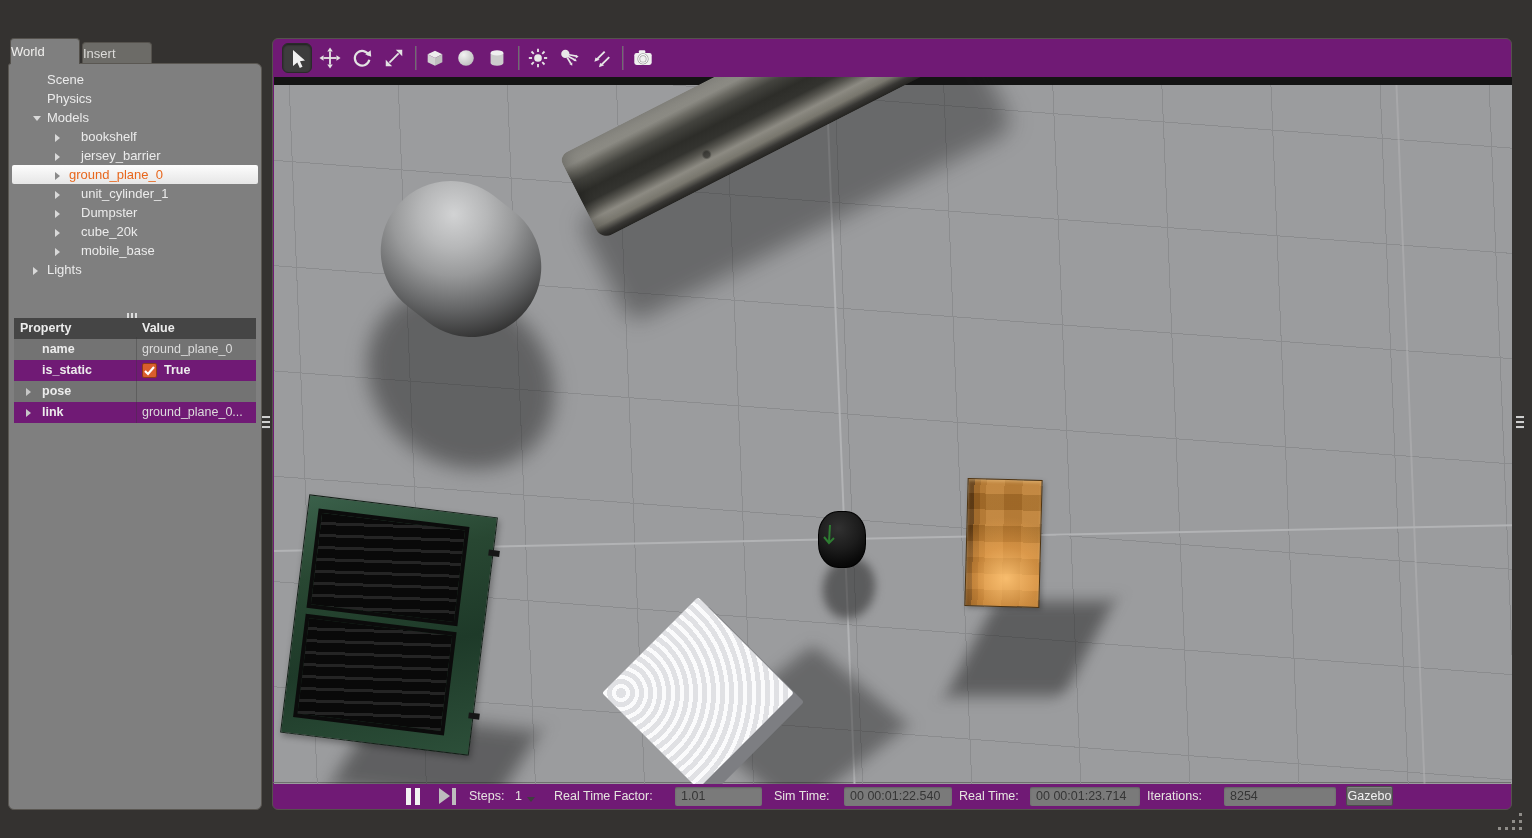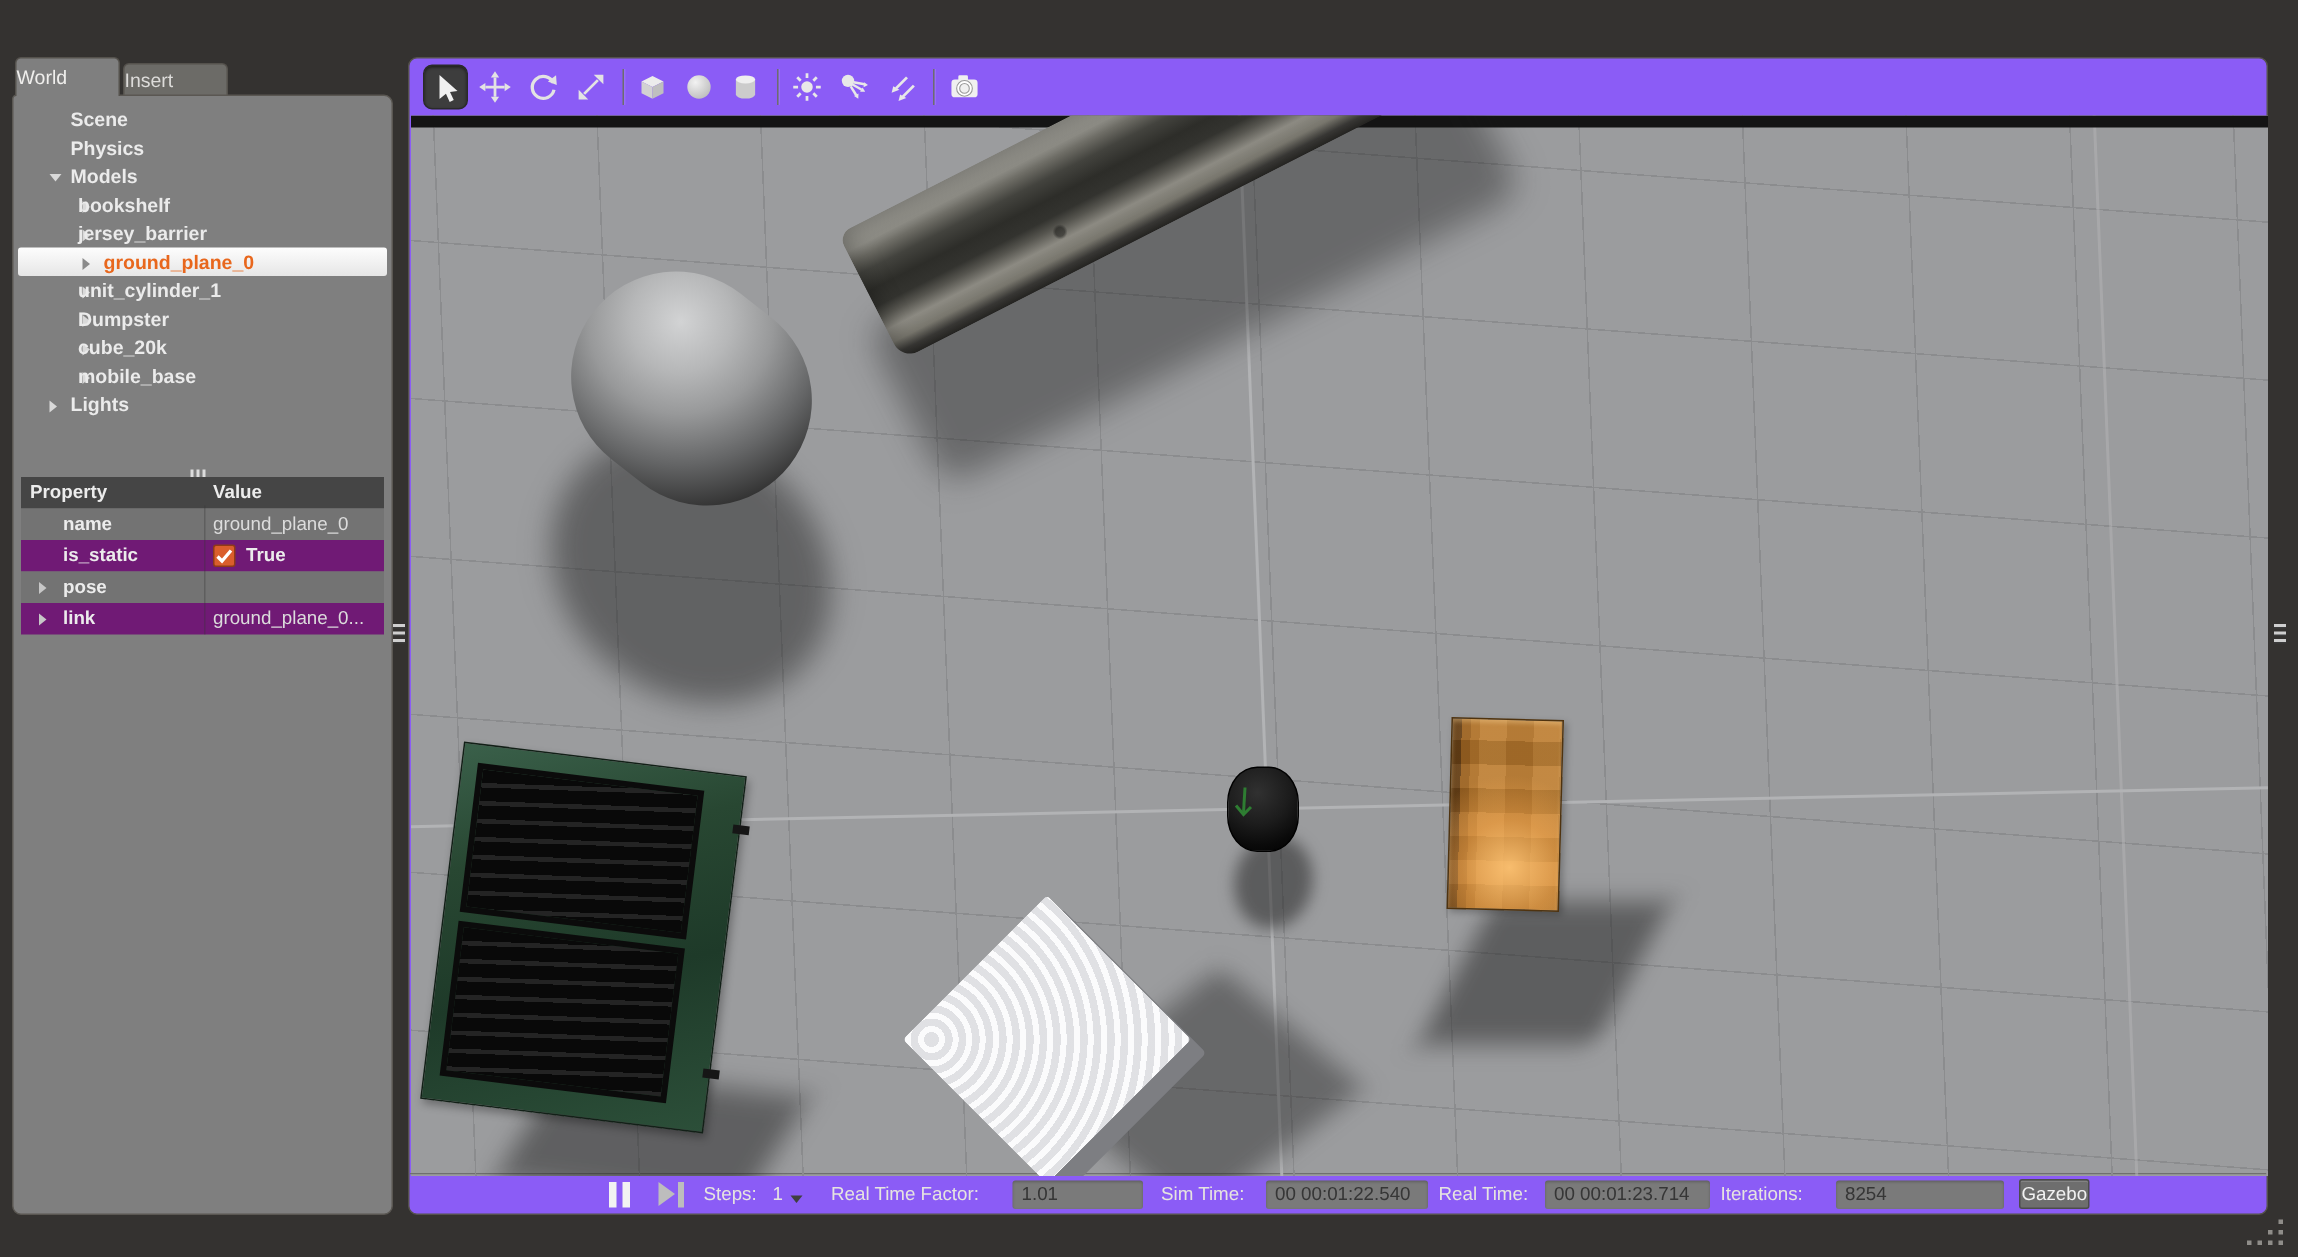--- a/index.html
+++ b/index.html
@@ -24,23 +24,23 @@
   
   .tabs{position:absolute;left:8px;top:38px;height:26px;}
   .tab{position:absolute;top:0;height:26px;border:1px solid #55524d;border-bottom:none;
     border-radius:4px 4px 0 0;font-size:13px;color:#f0efed;line-height:25px;}
   .tab.active{left:2px;width:70px;background:#7f7f7f;z-index:3;}
   .tab.inactive{left:74px;width:70px;height:22px;top:4px;background:#6c6b67;color:#dddcda;line-height:21px;z-index:1;}
   .panel{position:absolute;left:8px;top:63px;width:254px;height:747px;background:#7f7f7f;
     border-radius:3px 6px 6px 6px;border:1px solid #5a5752;z-index:2;}
 
   .tree{position:absolute;left:0;top:6px;width:100%;font-size:13px;color:#ebebeb;}
-  .trow{position:relative;height:19px;line-height:19px;white-space:nowrap;font-weight:bold;}
+  .trow{position:relative;height:19px;line-height:19px;white-space:nowrap;}
   .trow .lbl{position:absolute;top:0;}
-  .l1 .lbl{left:38px}.l2 .lbl{left:43px}
+  .l1 .lbl{left:38px}.l2 .lbl{left:72px}
   .arr{position:absolute;top:7px;width:0;height:0;}
   .arr.right{border-left:5px solid #d9d9d9;border-top:4px solid transparent;border-bottom:4px solid transparent;}
   .arr.down{border-top:5px solid #d9d9d9;border-left:4px solid transparent;border-right:4px solid transparent;top:8px;}
   .l1 .arr{left:24px}.l2 .arr{left:46px}
   .trow.selected{background:linear-gradient(180deg,#fdfdfd,#e6e6e6);border-radius:2px;margin:0 3px;}
   .trow.selected .lbl{left:57px;color:#e8671d;}
   .trow.selected .arr{left:43px;border-left-color:#8a8a8a;}
 
   
   .tsplit{position:absolute;left:0;top:246px;width:100%;height:8px;}
@@ -63,21 +63,21 @@
 
   
   .vgap-grip{position:absolute;width:10px;display:flex;flex-direction:column;gap:3px;align-items:center;}
   .vgap-grip i{width:8px;height:2px;background:#cfcfcf;display:block;box-shadow:0 1px 0 #3a3a3a;}
   .grip-left{left:261px;top:416px;}
   .grip-right{left:1515px;top:416px;}
   .resize-grip{position:absolute;left:1497px;top:811px;width:28px;height:24px;}
   .resize-grip i{position:absolute;width:3px;height:3px;background:#8f8d89;}
 
   
-  .vbox{position:absolute;left:272px;top:38px;width:1240px;height:772px;background:#8b5cf6;
+  .vbox{position:absolute;left:272px;top:38px;width:1240px;height:772px;background:#701a75;
     border-radius:6px;border:1px solid #55524d;}
   .toolbar{position:absolute;left:0;top:0;width:100%;height:38px;}
   .tbtn{position:absolute;top:4px;width:30px;height:30px;border-radius:6px;}
   .tbtn.active{background:#3d3d3d;border:1px solid #2a2a2a;box-shadow:inset 0 1px 2px rgba(0,0,0,.5);}
   .tbtn svg{position:absolute;left:4px;top:4px;}
   .tsep{position:absolute;top:7px;width:1px;height:24px;background:#6d6d6d;box-shadow:1px 0 0 rgba(255,255,255,.12);}
 
   .scene{position:absolute;left:1px;top:38px;width:1238px;height:707px;background:#9b9c9e;overflow:hidden;}
   .horizon{position:absolute;left:0;top:0;width:100%;height:8px;background:#141414;z-index:2;}
   .grid{position:absolute;left:-80px;top:-80px;right:-80px;bottom:-80px;z-index:1;}

